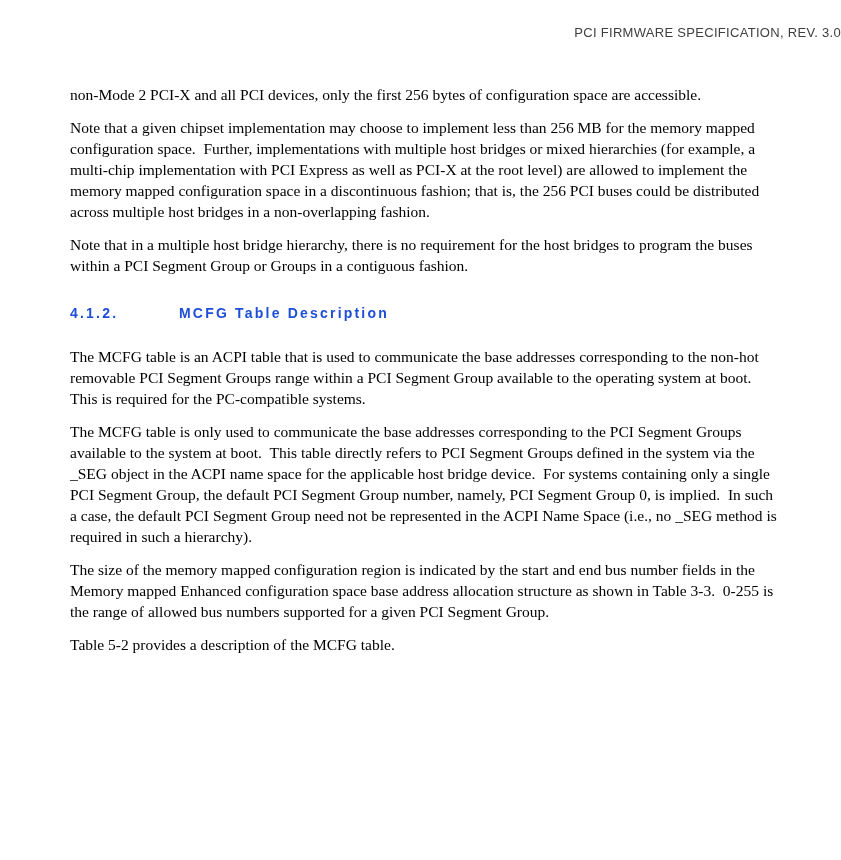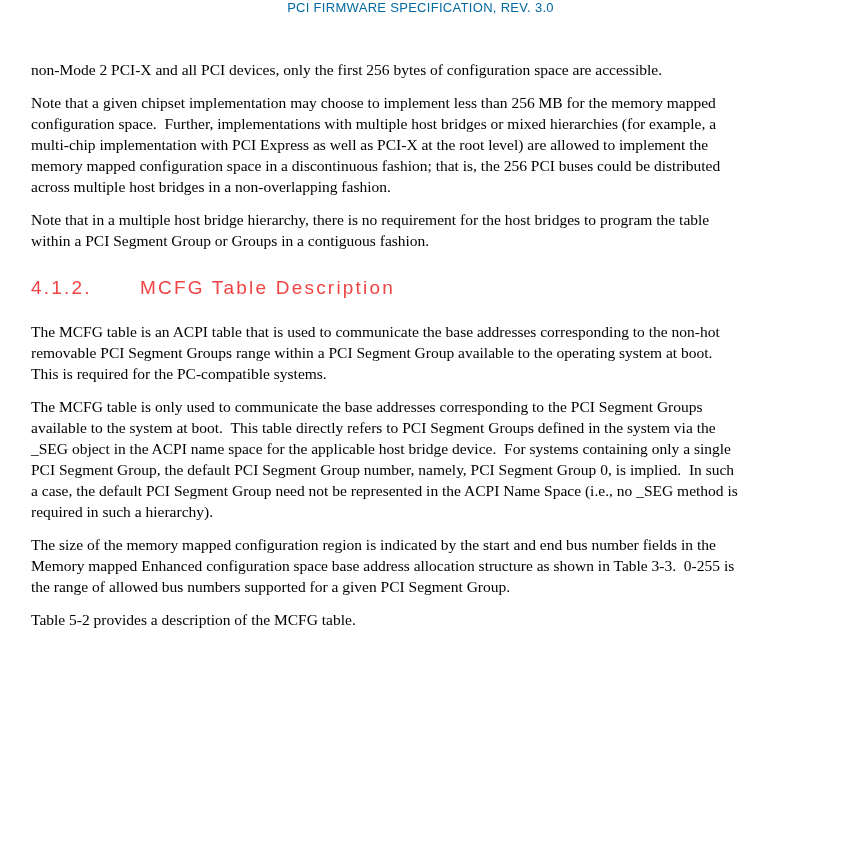--- a/index.html
+++ b/index.html
@@ -13,66 +13,67 @@
     color: #000000;
     overflow: hidden;
   }
   .page {
     position: relative;
     width: 841px;
     height: 860px;
     background: #ffffff;
   }
   .running-header {
-    text-align: center;
+    padding-top: 25px;
+    text-align: right;
     font-family: "Liberation Sans", sans-serif;
     font-size: 13px;
     letter-spacing: 0.3px;
-    color: #0369a1;
+    color: #404040;
   }
   .content {
-    margin: 44px 0 0 31px;
+    margin: 44px 0 0 70px;
     width: 710px;
   }
   .para {
     font-family: "Liberation Serif", "DejaVu Serif", serif;
     font-size: 15.5px;
     line-height: 21px;
     margin: 0 0 12px 0;
     white-space: pre-wrap;
     color: #000000;
   }
   .section-heading {
     font-family: "Liberation Sans", sans-serif;
-    font-size: 19px;
-    font-weight: 400;
+    font-size: 14px;
+    font-weight: 700;
     letter-spacing: 2.2px;
     line-height: 26px;
     margin: 24px 0 20px 0;
-    color: #ef4444;
+    color: #1d4ed8;
   }
   .section-number {
     display: inline-block;
     width: 109px;
   }
 </style>
 </head>
 <body>
 
 <div class="page">
 
   <div class="running-header">PCI FIRMWARE SPECIFICATION, REV. 3.0</div>
 
   <div class="content">
 
     <p class="para">non-Mode 2 PCI-X and all PCI devices, only the first 256 bytes of configuration space are accessible.</p>
 
     <p class="para">Note that a given chipset implementation may choose to implement less than 256 MB for the memory mapped configuration space.  Further, implementations with multiple host bridges or mixed hierarchies (for example, a multi-chip implementation with PCI Express as well as PCI-X at the root level) are allowed to implement the memory mapped configuration space in a discontinuous fashion; that is, the 256 PCI buses could be distributed across multiple host bridges in a non-overlapping fashion.</p>
 
-    <p class="para">Note that in a multiple host bridge hierarchy, there is no requirement for the host bridges to program the table within a PCI Segment Group or Groups in a contiguous fashion.</p>
+    <p class="para">Note that in a multiple host bridge hierarchy, there is no requirement for the host bridges to program the buses within a PCI Segment Group or Groups in a contiguous fashion.</p>
 
     <h2 class="section-heading">
       <span class="section-number">4.1.2.</span><span>MCFG Table Description</span>
     </h2>
 
     <p class="para">The MCFG table is an ACPI table that is used to communicate the base addresses corresponding to the non-hot removable PCI Segment Groups range within a PCI Segment Group available to the operating system at boot. This is required for the PC-compatible systems.</p>
 
     <p class="para">The MCFG table is only used to communicate the base addresses corresponding to the PCI Segment Groups available to the system at boot.  This table directly refers to PCI Segment Groups defined in the system via the _SEG object in the ACPI name space for the applicable host bridge device.  For systems containing only a single PCI Segment Group, the default PCI Segment Group number, namely, PCI Segment Group 0, is implied.  In such a case, the default PCI Segment Group need not be represented in the ACPI Name Space (i.e., no _SEG method is required in such a hierarchy).</p>
 
     <p class="para">The size of the memory mapped configuration region is indicated by the start and end bus number fields in the Memory mapped Enhanced configuration space base address allocation structure as shown in Table 3-3.  0-255 is the range of allowed bus numbers supported for a given PCI Segment Group.</p>

